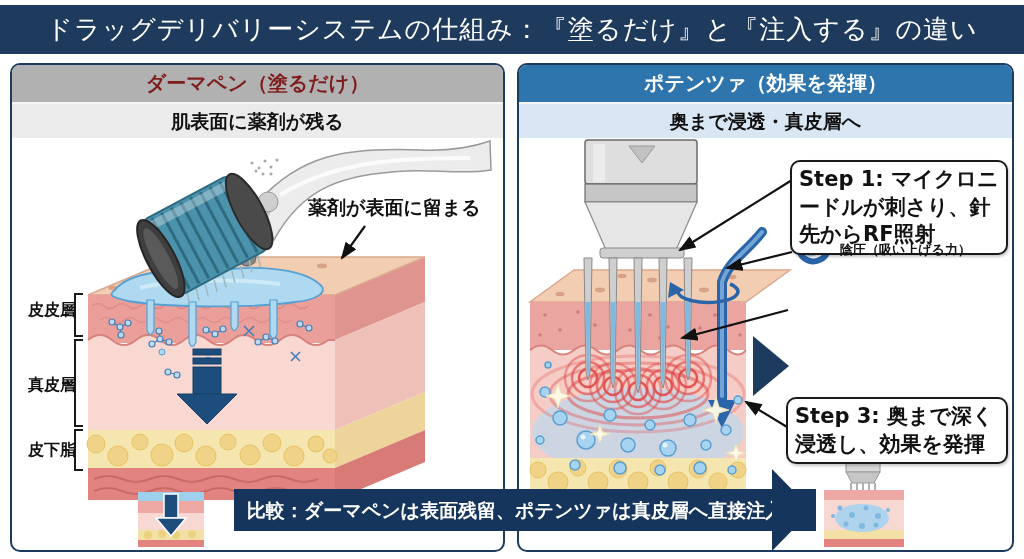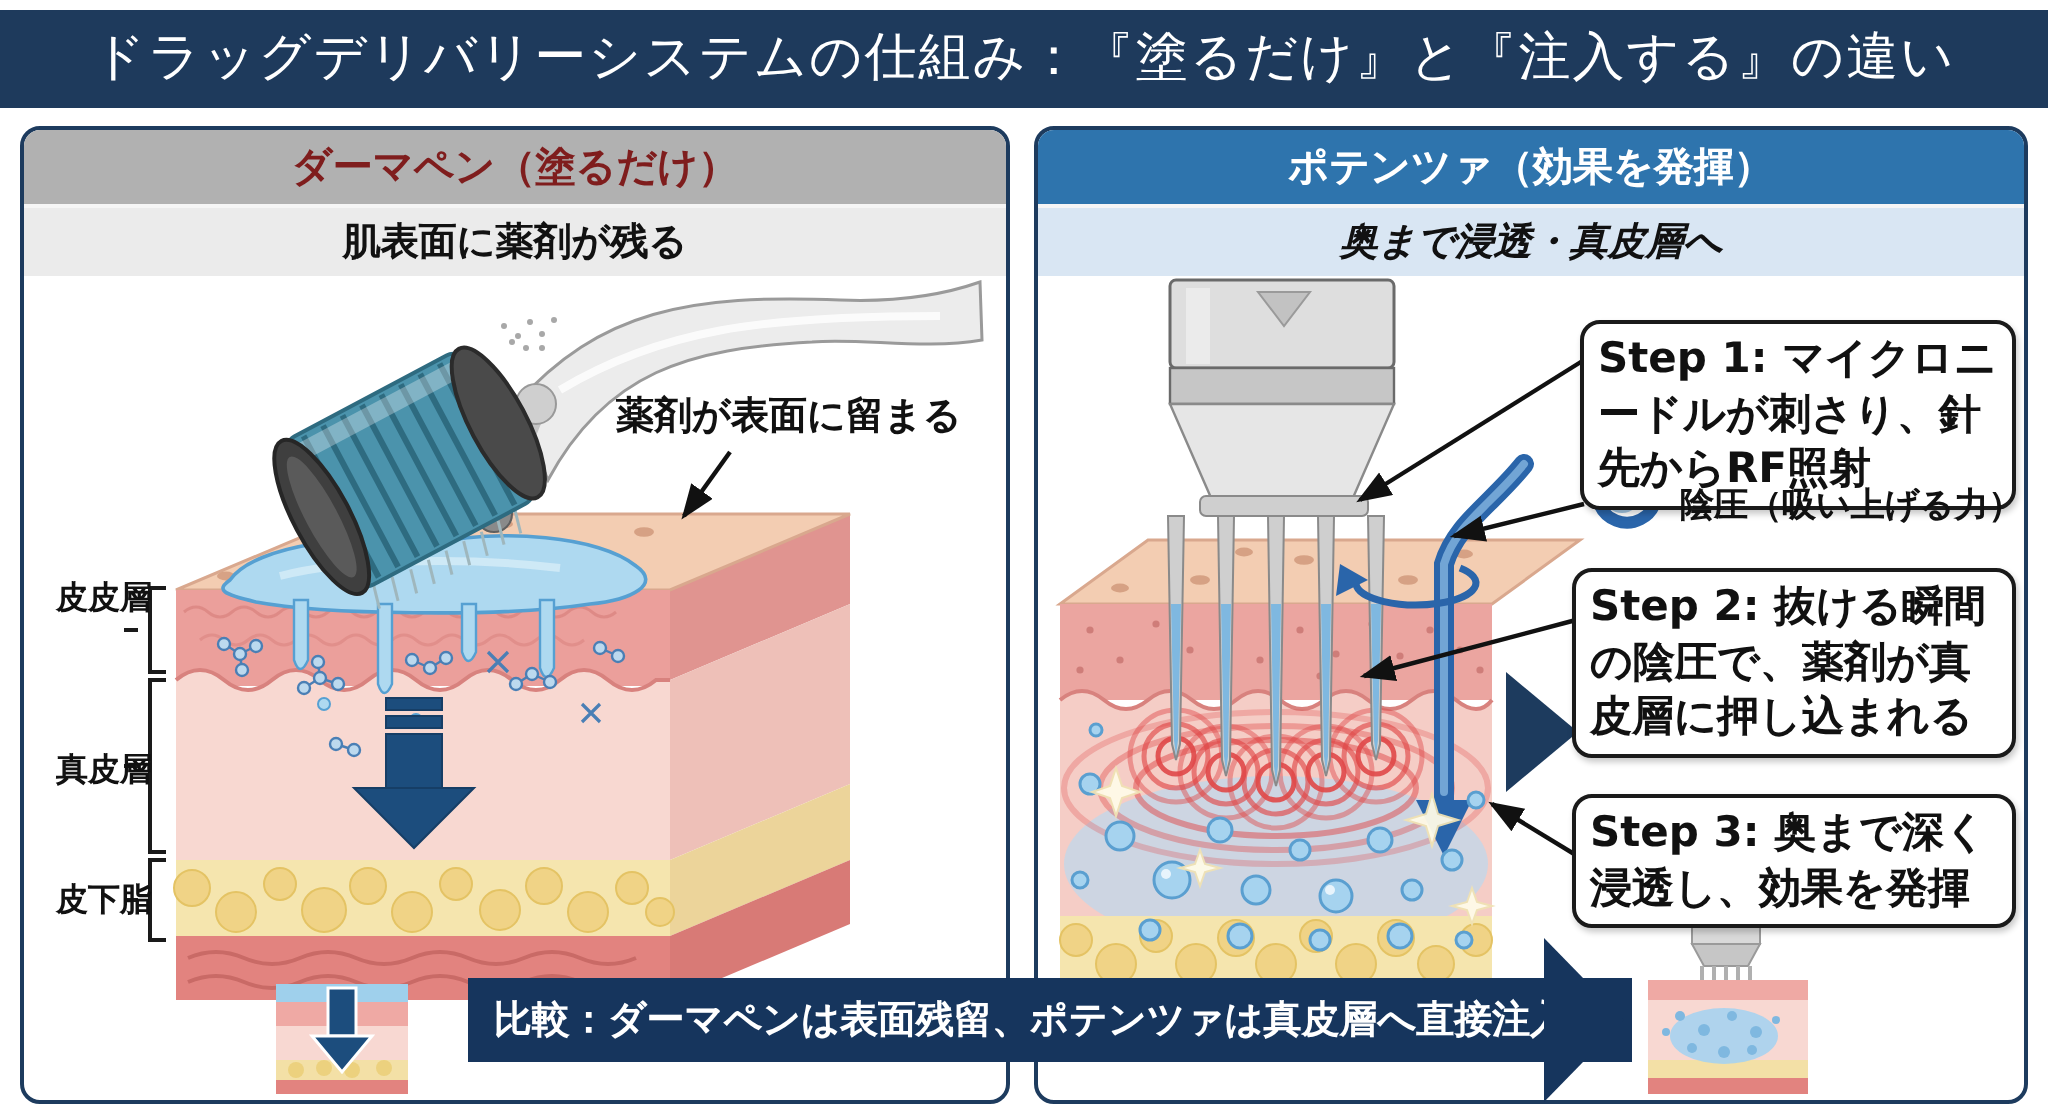--- a/index.html
+++ b/index.html
@@ -12,28 +12,28 @@
          border-radius:10px;box-sizing:border-box;overflow:hidden;}
   .panel.left{left:10px;width:495px;}
   .panel.right{left:517px;width:497px;}
   .hdr{position:absolute;left:0;right:0;top:0;height:37px;font-weight:bold;font-size:20px;
        text-align:center;line-height:37px;border-bottom:2px solid #f5f5f5;}
   .hdr.gray{background:#b1b1b1;color:#7f1d1d;}
   .hdr.blue{background:#2e74ad;color:#ffffff;}
   .sub{position:absolute;left:0;right:0;top:39px;height:34px;font-weight:bold;font-size:19px;
        text-align:center;line-height:34px;color:#111;}
   .sub.graysub{background:#ebebeb;}
-  .sub.bluesub{background:#d9e6f3;font-style:italic;}
+  .sub.bluesub{background:#d9e6f3;}
   .layer-label{position:absolute;left:2px;width:62px;text-align:right;font-size:16px;
                font-weight:bold;color:#111;}
   .annot{position:absolute;font-size:19px;font-weight:bold;color:#111;white-space:nowrap;}
   .callout{position:absolute;background:#fff;border:2px solid #1a1a1a;border-radius:10px;
            padding:4px 7px;font-size:21px;font-weight:bold;color:#111;line-height:1.32;
            box-shadow:1px 2px 3px rgba(0,0,0,.22);box-sizing:border-box;}
-  .suction-label{position:absolute;font-size:17px;font-weight:bold;color:#111;white-space:nowrap;}
+  .suction-label{position:absolute;font-size:13px;font-weight:bold;color:#111;white-space:nowrap;}
   .banner-shaft{position:absolute;left:190px;top:489px;width:582px;height:42px;background:#16355d;
                 z-index:6;color:#fff;font-size:19px;font-weight:bold;text-align:center;
                 line-height:42px;white-space:nowrap;margin-left:44px;}
   .banner-head{position:absolute;left:772px;top:469px;width:0;height:0;z-index:6;
                border-top:41px solid transparent;border-bottom:41px solid transparent;
                border-left:40px solid #16355d;}
   svg{position:absolute;left:0;top:0;}
 </style>
 </head>
 <body>
@@ -211,21 +211,21 @@
         <g fill="#1c4d7d" stroke="#fff" stroke-width="1.5">
           <rect x="164" y="494" width="14" height="24"></rect>
           <polygon points="156,518 186,518 171,536"></polygon>
         </g>
       </g>
     </svg>
 
     <div class="hdr gray">ダーマペン（塗るだけ）</div>
     <div class="sub graysub">肌表面に薬剤が残る</div>
     <div class="annot" style="left:296px;top:130px;">薬剤が表面に留まる</div>
-    <div class="layer-label" style="top:224px;">皮皮層</div>
+    <div class="layer-label" style="top:235px;">皮皮層</div>
     <div class="layer-label" style="top:310px;">真皮層</div>
     <div class="layer-label" style="top:375px;">皮下脂</div>
   </section>
 
   <section class="panel right">
     <svg width="492" height="484" viewBox="519 65 492 484">
       <defs>
         <marker id="arwR" markerWidth="9" markerHeight="8" refX="7" refY="3" orient="auto">
           <path d="M0,0 L8,3 L0,6 Z" fill="#111"></path>
         </marker>
@@ -415,20 +415,19 @@
             <circle cx="888" cy="510" r="2"></circle>
         </g>
       </g>
     </svg>
 
     <div class="hdr blue">ポテンツァ（効果を発揮）</div>
     <div class="sub bluesub">奥まで浸透・真皮層へ</div>
 
     <div class="callout" style="left:271px;top:95px;width:218px;">Step 1: マイクロニードルが刺さり、針先からRF照射</div>
     <div class="suction-label" style="left:321px;top:176px;">陰圧（吸い上げる力）</div>
-    <div class="callout" style="left:267px;top:219px;width:222px;">Step 2: 抜ける瞬間の陰圧で、薬剤が真皮層に押し込まれる</div>
     <div class="callout" style="left:267px;top:332px;width:222px;">Step 3: 奥まで深く浸透し、効果を発揮</div>
   </section>
 
   <div class="banner-shaft">比較：ダーマペンは表面残留、ポテンツァは真皮層へ直接注入！</div>
   <div class="banner-head"></div>
 
 </div>
 
 </body></html>

